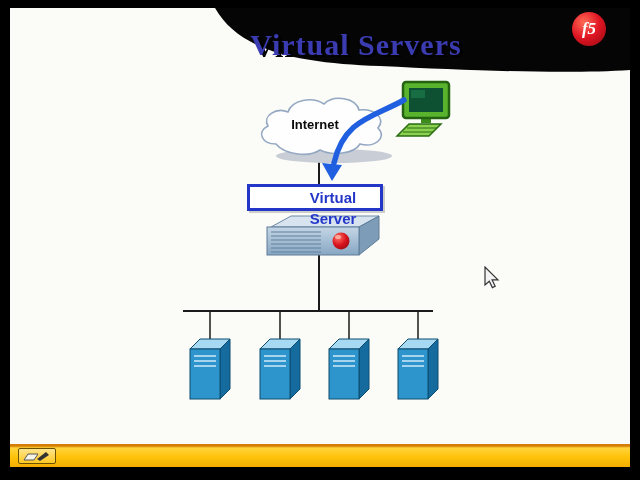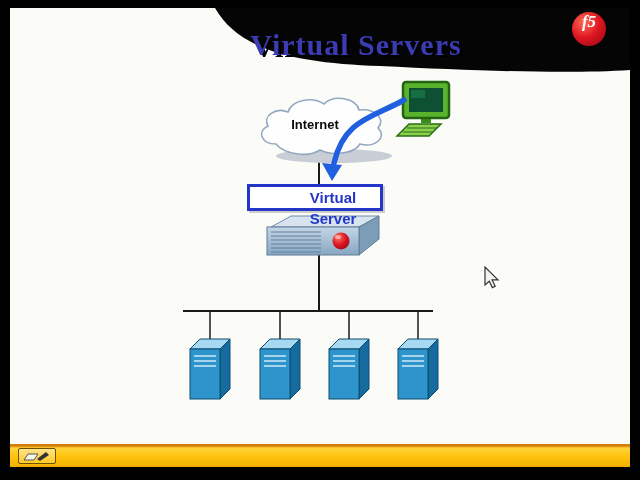--- a/index.html
+++ b/index.html
@@ -11,21 +11,21 @@
 
   .swoosh { position:absolute; left:0; top:0; z-index:1; }
 
   .title { position:absolute; left:0; top:20px; width:620px; text-align:center;
            font-family:"Liberation Serif", serif; font-weight:bold; font-size:30px;
            letter-spacing:1px; color:var(--title-blue,#3b3bb2);
            text-shadow:3px 2px 0 #000; z-index:2;margin-left:36px; }
 
   .logo { position:absolute; left:562px; top:4px; width:34px; height:34px; border-radius:50%;
           background:radial-gradient(circle at 35% 30%, #ff6a55 0%, #e01523 48%, #90090f 100%);
-          display:flex; justify-content:center; z-index:3;
+          display:flex; align-items:center; justify-content:center; z-index:3;
           font-family:"Liberation Serif", serif; font-style:italic; font-weight:bold;
           font-size:17px; color:#fff; }
 
   .vline { position:absolute; width:2px; background:#1a1a1a; z-index:1; }
 
   .cloud-svg    { position:absolute; left:236px; top:84px;  z-index:2; }
   .cloud-label  { position:absolute; left:235px; top:109px; width:140px; text-align:center;
                   font-weight:bold; font-size:13px; color:#0a0a0a; z-index:3; }
   .computer-svg { position:absolute; left:383px; top:72px;  z-index:3; }
   .arrow-svg    { position:absolute; left:300px; top:85px;  z-index:4; }

